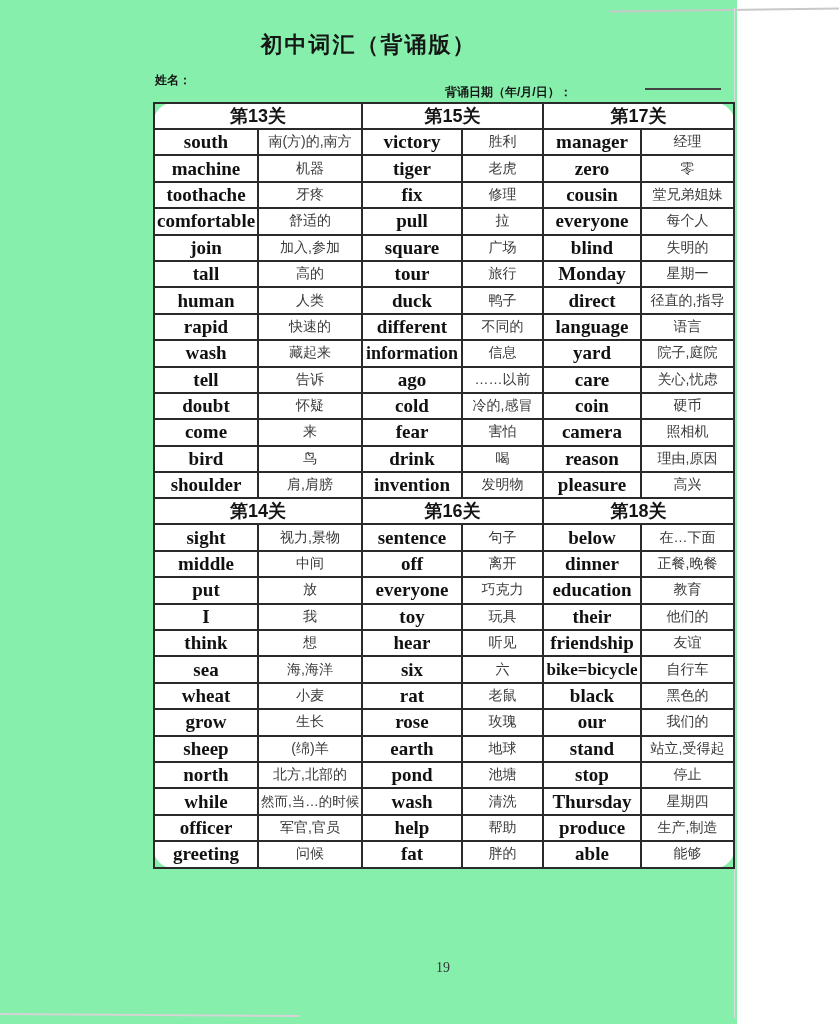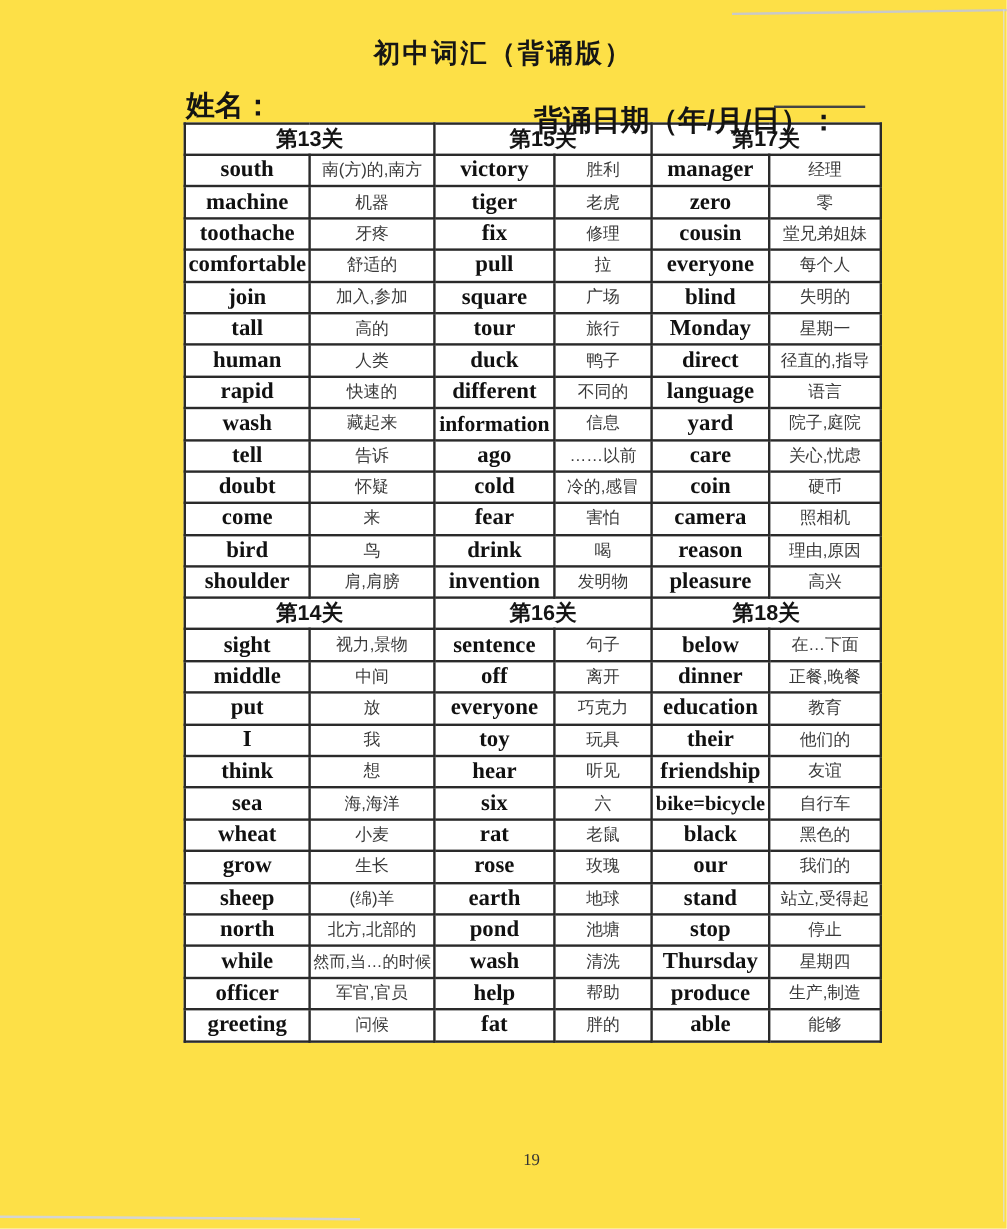--- a/index.html
+++ b/index.html
@@ -7,23 +7,23 @@
     padding: 0;
     background: #ffffff;
     width: 839px;
     height: 1024px;
     overflow: hidden;
     font-family: "Liberation Serif", serif;
     color: #1c1c1c;
   }
   .page {
     position: relative;
-    width: 839px;
+    width: 737px;
     height: 1024px;
-    background: #fde047;
+    background: #86efac;
   }
   
   .scan-line-top {
     position: absolute;
     top: 9px; left: 610px;
     width: 229px; height: 0;
     border-top: 2px solid #c9c9c9;
     transform: rotate(-0.8deg);
   }
   .scan-line-right {
@@ -53,38 +53,39 @@
   }
   .content {
     position: absolute;
     top: 72px;
     left: 153px;
     width: 580px;
   }
   .meta-row {
     position: relative;
     height: 30px;
-    font-size: 24px;
+    font-size: 12px;
     font-weight: bold;
     font-family: "Liberation Sans", sans-serif;
     color: #141414;
   }
   .name-label { position: absolute; left: 2px; top: 0; }
   .date-label { position: absolute; left: 292px; top: 0; white-space: nowrap; margin-top: 12px; }
   .date-blank {
     position: absolute;
     left: 492px; top: 16px;
     width: 76px; height: 0;
     border-bottom: 2px solid #444;
   }
   table.vocab {
     border-collapse: collapse;
     width: 580px;
     table-layout: fixed;
     background: #fff;
+    border-radius: 22px;
   }
   table.vocab col.c-en1 { width: 104px; }
   table.vocab col.c-cn1 { width: 104px; }
   table.vocab col.c-en2 { width: 100px; }
   table.vocab col.c-cn2 { width: 81px; }
   table.vocab col.c-en3 { width: 98px; }
   table.vocab col.c-cn3 { width: 93px; }
   table.vocab th, table.vocab td {
     border: 2px solid #2a2a2a;
     text-align: center;

